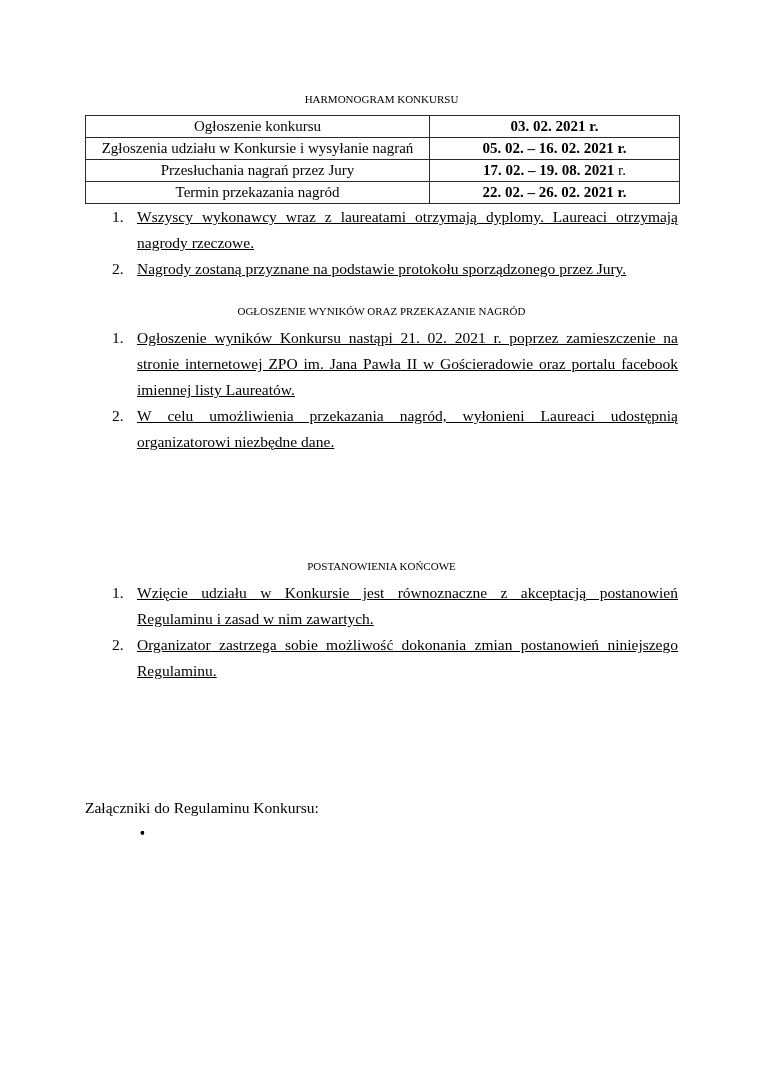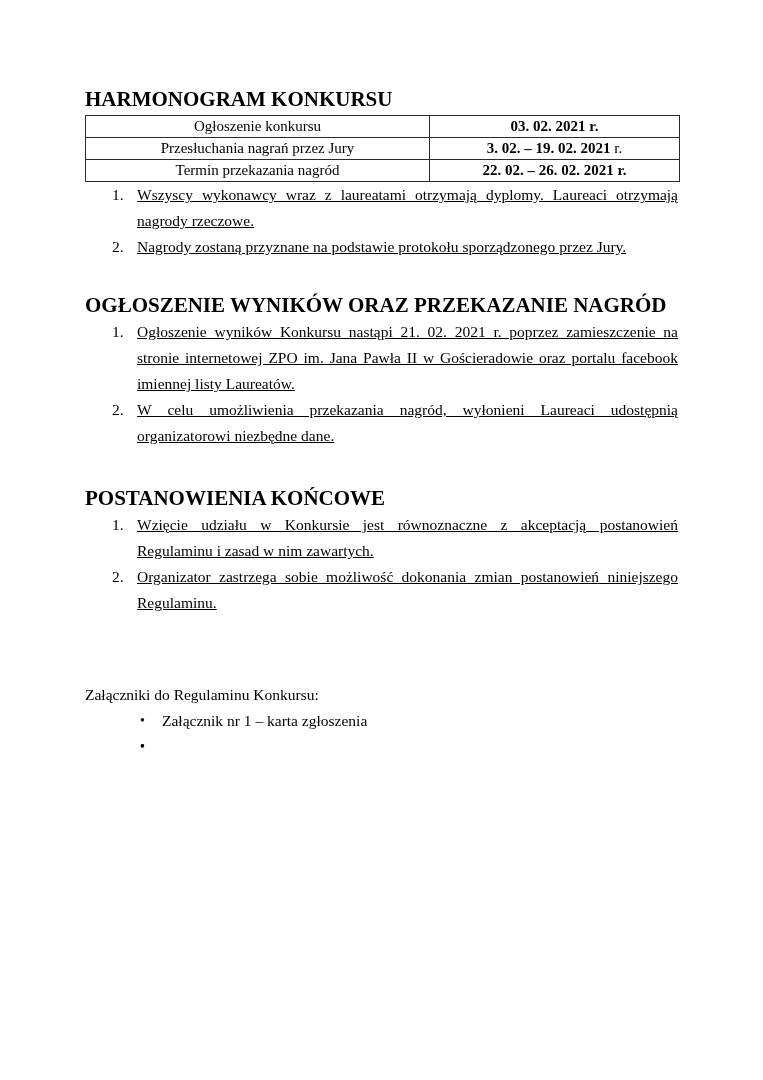--- a/index.html
+++ b/index.html
@@ -14,22 +14,23 @@
     overflow: hidden;
     margin: 0 auto;
   }
   .content {
     position: absolute;
     left: 85px;
     right: 85px;
     top: 0;
   }
   .heading {
-    font-size: 21px;
-    font-weight: bold;
+    font-size: 11px;
+    font-weight: normal;
+    text-align: center;
     margin: 0;
     line-height: 27px;
   }
   .title { margin-top: 86px; }
 
   table.schedule {
     border-collapse: collapse;
     margin-top: 2px;
     table-layout: fixed;
     width: 580px;
@@ -44,42 +45,42 @@
     font-size: 15px;
     line-height: 17px;
     overflow: hidden;
     white-space: nowrap;
   }
   td.c1 { width: 335px; }
   td.c2 { width: 241px; margin-top: 32px; }
   .bold { font-weight: bold; }
 
   .h-nagrody       { margin-top: 23px; }
-  .h-ogloszenie    { margin-top: 32px; }
-  .h-postanowienia { margin-top: 36px; }
+  .h-ogloszenie    { margin-top: 16px; }
+  .h-postanowienia { margin-top: 98px; }
 
   .olist { margin: 0; }
   .oli {
     position: relative;
     padding-left: 52px;
     line-height: 26px;
   }
   .oli .num {
     position: absolute;
     left: 27px;
     top: 0;
     width: 25px;
   }
   .oli .txt {
     text-align: justify;
     text-decoration: underline;
   }
 
   .attach-intro {
-    margin-top: 66px;
+    margin-top: 111px;
     line-height: 26px;
   }
   .bli {
     position: relative;
     padding-left: 77px;
     line-height: 26px;
   }
   .bli .bullet {
     position: absolute;
     left: 55px;
@@ -95,22 +96,26 @@
 
     <h1 class="heading title">HARMONOGRAM KONKURSU</h1>
 
     <table class="schedule">
       <tbody>
         <tr>
           <td class="c1">Ogłoszenie konkursu</td>
           <td class="c2"><span class="bold">03. 02. 2021 r.</span><span></span></td>
         </tr>
         <tr>
+          <td class="c1">Zgłoszenia udziału w Konkursie i wysyłanie nagrań</td>
+          <td class="c2"><span class="bold">05. 02. – 16. 02. 2021 r.</span><span></span></td>
+        </tr>
+        <tr>
           <td class="c1">Przesłuchania nagrań przez Jury</td>
-          <td class="c2"><span class="bold">3. 02. – 19. 02. 2021</span><span> r.</span></td>
+          <td class="c2"><span class="bold">17. 02. – 19. 08. 2021</span><span> r.</span></td>
         </tr>
         <tr>
           <td class="c1">Termin przekazania nagród</td>
           <td class="c2"><span class="bold">22. 02. – 26. 02. 2021 r.</span><span></span></td>
         </tr>
       </tbody>
     </table>
 
     <div class="olist">
       <div class="oli">
@@ -144,21 +149,20 @@
       <div class="oli">
         <span class="num">2.</span>
         <div class="txt">Organizator zastrzega sobie możliwość dokonania zmian postanowień niniejszego Regulaminu.</div>
       </div>
     </div>
 
     <div class="attach-intro">Załączniki do Regulaminu Konkursu:</div>
     <div>
       <div class="bli">
         <span class="bullet">•</span>
-        <span>Załącznik nr 1 – karta zgłoszenia</span>
       </div>
       <div class="bli">
         <span class="bullet">•</span>
       </div>
       <div class="bli">
         <span class="bullet">•</span>
       </div>
     </div>
 
   </div>

